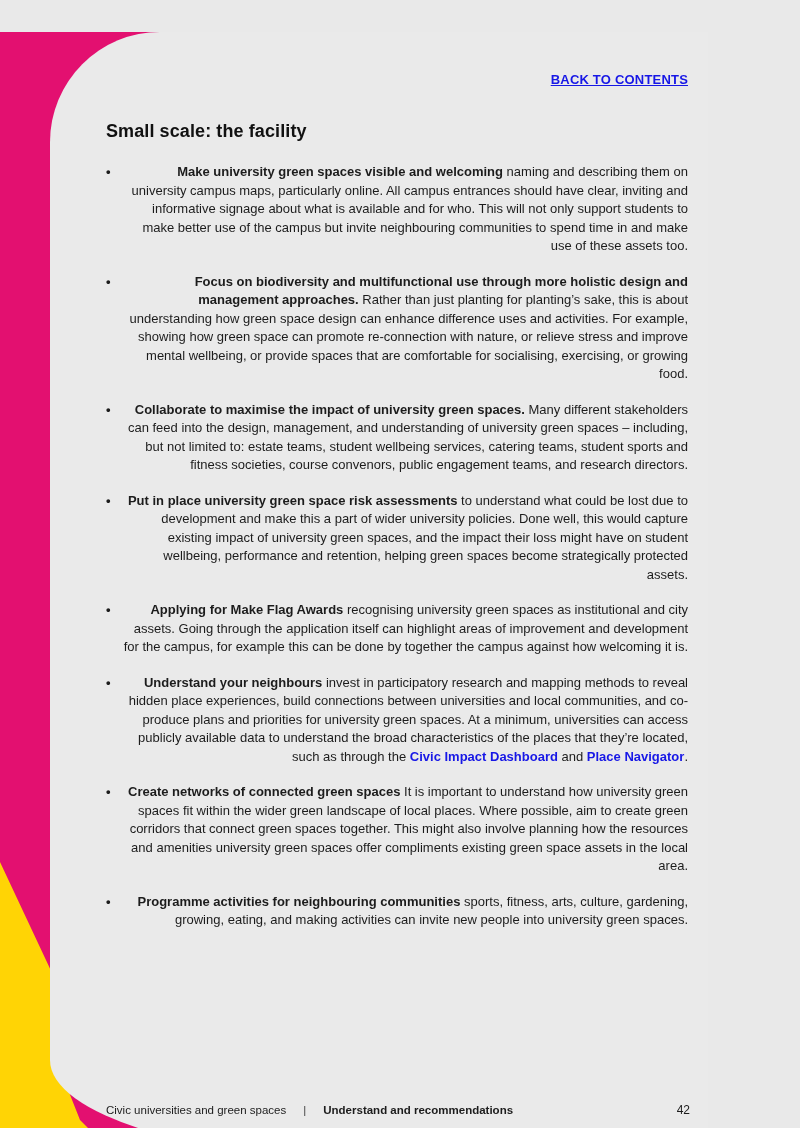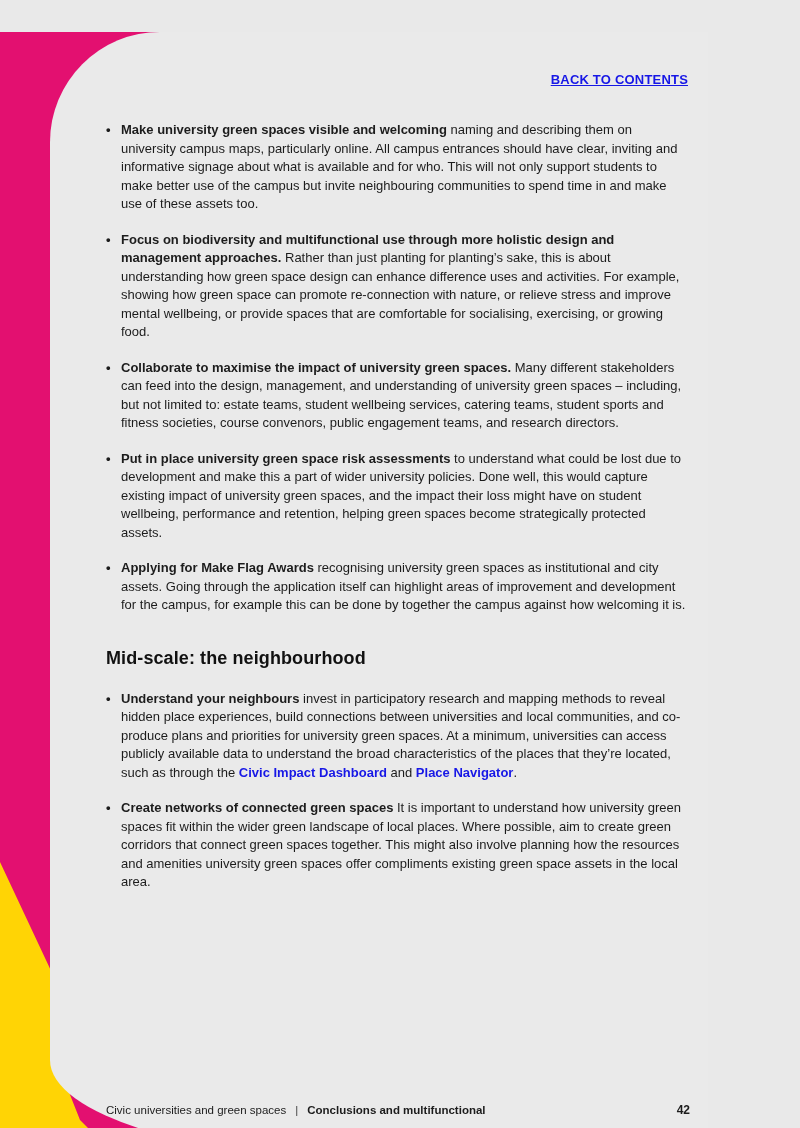--- a/index.html
+++ b/index.html
@@ -41,80 +41,81 @@
   .back-link{
     color:var(--link,#1717e6);
     font-weight:bold;font-size:13px;letter-spacing:.2px;
     text-decoration:underline;cursor:pointer;
   }
   h2.section-heading{
     font-size:18px;font-weight:bold;margin:0 0 21px 0;color:#111;
     letter-spacing:.1px;
   }
   .section + .section h2.section-heading{margin-top:33px;}
-  ul.bullet-list{list-style:none;margin:0 0 6px 0;padding:0;}
+  ul.bullet-list{list-style:none;margin:0 0 6px 0;padding:0;text-align:right;}
   ul.bullet-list li{
     position:relative;padding-left:15px;margin:0 0 17px 0;
     font-size:13px;line-height:18.5px;
   }
   ul.bullet-list li::before{
     content:"\2022";position:absolute;left:0;top:0;
     font-weight:bold;font-size:13px;
   }
   .seg-bold{font-weight:bold;}
   .seg-link{
     color:var(--link,#1717e6);font-weight:bold;
     cursor:pointer;
   }
 
   .footer{
     position:absolute;left:106px;top:1071px;width:584px;z-index:4;
-    display:flex;align-items:baseline;font-size:11.5px;color:#1c1c1c;
+    display:flex;align-items:baseline;font-size:11.5px;color:#1c1c1c;gap:8px;
   }
   .footer .doc-title{font-weight:normal;}
   .footer .divider{margin:0 9px;color:#444;}
   .footer .section-title{font-weight:bold;}
   .footer .spacer{flex:1;}
-  .footer .page-number{font-weight:bold;font-size:12px;}
+  .footer .page-number{font-weight:normal;font-size:12px;}
 </style>
 </head>
 <body>
 
 <div id="canvas">
 
   <div class="pink-layer"></div>
   <div class="yellow-wedge"></div>
   <div class="page-sheet"></div>
   <div class="yellow-line"></div>
 
   <div class="content">
     <div class="back-link-row">
       <a class="back-link">BACK TO CONTENTS</a>
     </div>
     <div id="sections-root">
         <div class="section">
+          <h2 class="section-heading">Small scale: the facility</h2>
           <ul class="bullet-list">
             <li><span class="seg-bold">Make university green spaces visible and welcoming</span><span class="seg-plain"> naming and describing them on university campus maps, particularly online. All campus entrances should have clear, inviting and informative signage about what is available and for who. This will not only support students to make better use of the campus but invite neighbouring communities to spend time in and make use of these assets too.</span></li>
             <li><span class="seg-bold">Focus on biodiversity and multifunctional use through more holistic design and management approaches.</span><span class="seg-plain"> Rather than just planting for planting’s sake, this is about understanding how green space design can enhance difference uses and activities. For example, showing how green space can promote re-connection with nature, or relieve stress and improve mental wellbeing, or provide spaces that are comfortable for socialising, exercising, or growing food.</span></li>
             <li><span class="seg-bold">Collaborate to maximise the impact of university green spaces.</span><span class="seg-plain"> Many different stakeholders can feed into the design, management, and understanding of university green spaces – including, but not limited to: estate teams, student wellbeing services, catering teams, student sports and fitness societies, course convenors, public engagement teams, and research directors.</span></li>
             <li><span class="seg-bold">Put in place university green space risk assessments</span><span class="seg-plain"> to understand what could be lost due to development and make this a part of wider university policies. Done well, this would capture existing impact of university green spaces, and the impact their loss might have on student wellbeing, performance and retention, helping green spaces become strategically protected assets.</span></li>
             <li><span class="seg-bold">Applying for Make Flag Awards</span><span class="seg-plain"> recognising university green spaces as institutional and city assets. Going through the application itself can highlight areas of improvement and development for the campus, for example this can be done by together the campus against how welcoming it is.</span></li>
           </ul>
         </div>
         <div class="section">
-          <h2 class="section-heading">Mid-scale: the neighbourhood</h2>
           <ul class="bullet-list">
             <li><span class="seg-bold">Understand your neighbours</span><span class="seg-plain"> invest in participatory research and mapping methods to reveal hidden place experiences, build connections between universities and local communities, and co-produce plans and priorities for university green spaces. At a minimum, universities can access publicly available data to understand the broad characteristics of the places that they’re located, such as through the </span><a class="seg-link">Civic Impact Dashboard</a><span class="seg-plain"> and </span><a class="seg-link">Place Navigator</a><span class="seg-plain">.</span></li>
             <li><span class="seg-bold">Create networks of connected green spaces</span><span class="seg-plain"> It is important to understand how university green spaces fit within the wider green landscape of local places. Where possible, aim to create green corridors that connect green spaces together. This might also involve planning how the resources and amenities university green spaces offer compliments existing green space assets in the local area.</span></li>
+            <li><span class="seg-bold">Programme activities for neighbouring communities</span><span class="seg-plain"> sports, fitness, arts, culture, gardening, growing, eating, and making activities can invite new people into university green spaces.</span></li>
           </ul>
         </div>
       </div>
   </div>
 
   <div class="footer">
     <span class="doc-title">Civic universities and green spaces</span>
     <span class="divider">|</span>
-    <span class="section-title">Conclusions and multifunctional</span>
+    <span class="section-title">Understand and recommendations</span>
     <span class="spacer"></span>
     <span class="page-number">42</span>
   </div>
 
 </div>
 
 </body></html>

